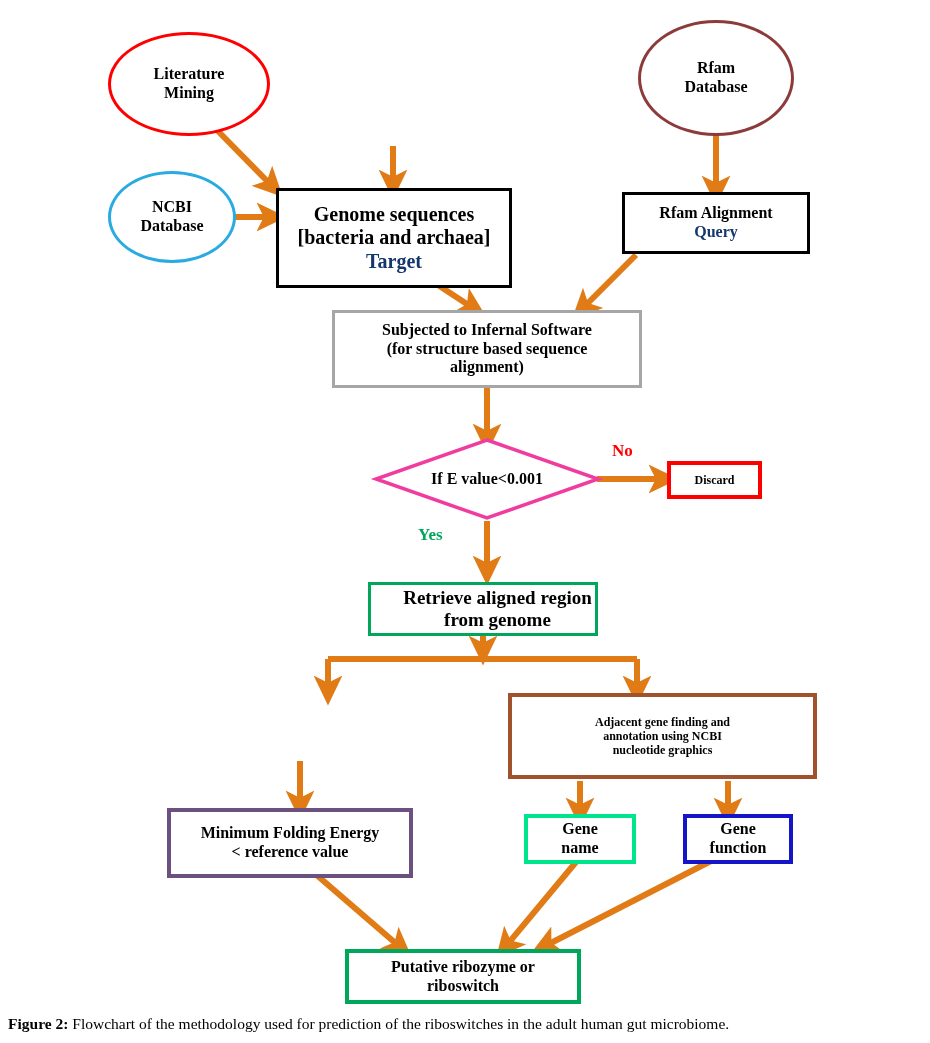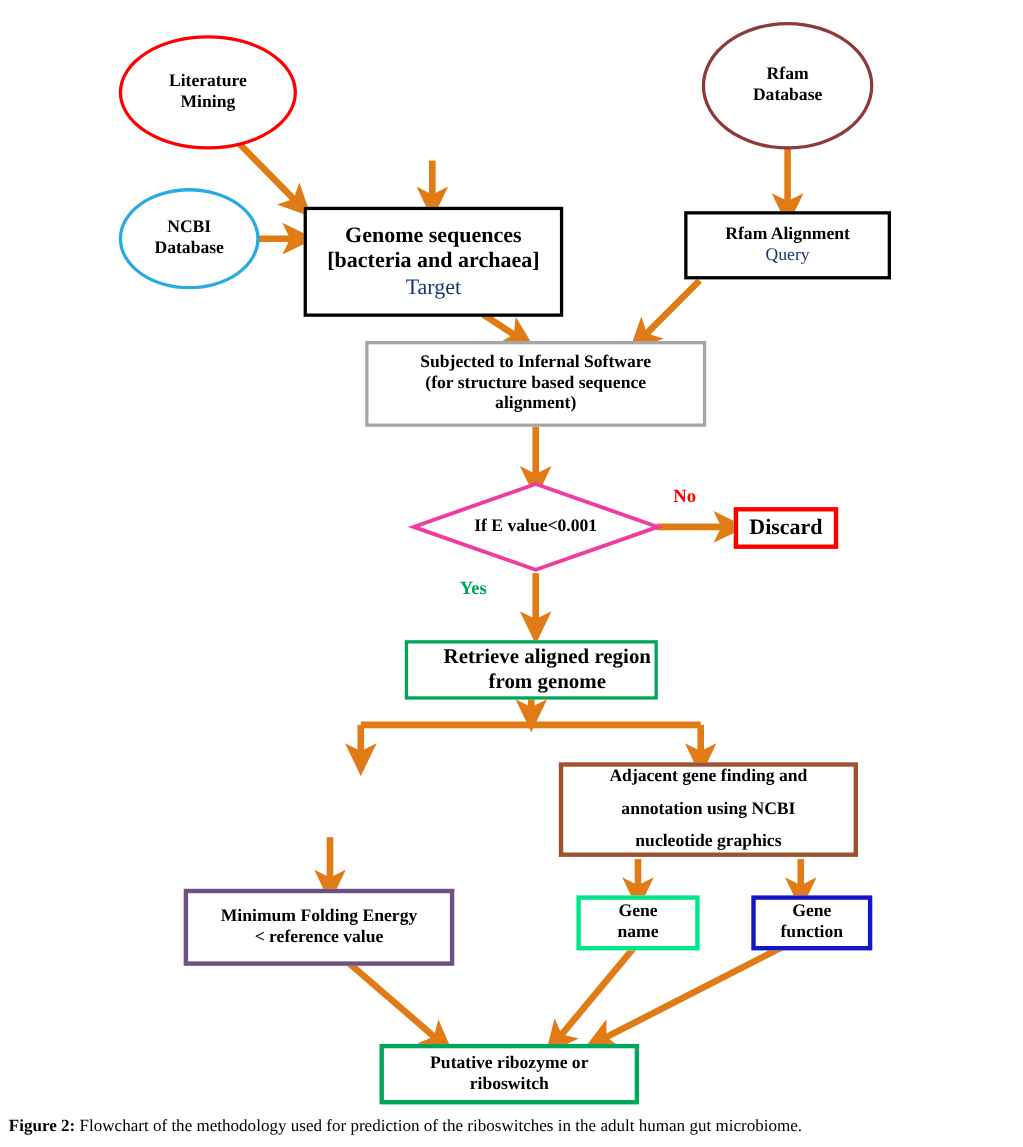--- a/index.html
+++ b/index.html
@@ -36,21 +36,21 @@
     color: #000000;
     font-weight: bold;
     line-height: 1.18;
     z-index: 3;
   }
   .ellipse { border-radius: 50%; }
   .rect { }
   .node .ln { display: block; white-space: nowrap; }
   .sub-label {
     color: #14386e;
-    font-weight: normal;
+    font-weight: bold;
   }
   .edge-label {
     position: absolute;
     font-weight: bold;
     z-index: 4;
     white-space: nowrap;
   }
   #caption {
     position: absolute;
     left: 8px;
@@ -160,31 +160,31 @@
   <div class="node rect" style="left:332px; top:310px; width:310px; height:78px; border:3.5px solid #A6A6A6; font-size:16px;font-family:Liberation Serif, serif;">
     <span class="ln">Subjected to Infernal Software</span>
     <span class="ln">(for structure based sequence</span>
     <span class="ln">alignment)</span>
   </div>
 
   <div class="diamond-wrap" style="left:376px; top:440px; width:222px; height:78px;">
     <div class="diamond-text">If E value&lt;0.001</div>
   </div>
 
-  <div class="node rect" style="left:667px; top:461px; width:95px; height:38px; border:4px solid #FF0000; font-size:20px;">
+  <div class="node rect" style="left:667px; top:461px; width:95px; height:38px; border:4px solid #FF0000; font-size:12px;">
     <span class="ln">Discard</span>
   </div>
 
   <div class="node rect" style="left:368px; top:582px; width:230px; height:54px; border:3.5px solid #00A65A; font-size:19px;padding-left:29px;">
     <span class="ln">Retrieve aligned region</span>
     <span class="ln">from genome</span>
   </div>
 
 
-  <div class="node rect" style="left:508px; top:693px; width:272px; height:86px; border:4px solid #A0522D; font-size:16px;gap:11px;">
+  <div class="node rect" style="left:508px; top:693px; width:309px; height:86px; border:4px solid #A0522D; font-size:12px;">
     <span class="ln">Adjacent gene finding and</span>
     <span class="ln">annotation using NCBI</span>
     <span class="ln">nucleotide graphics</span>
   </div>
 
   <div class="node rect" style="left:167px; top:808px; width:246px; height:70px; border:4px solid #6B5080; font-size:16px;">
     <span class="ln">Minimum Folding Energy</span>
     <span class="ln">&lt; reference value</span>
   </div>
 

